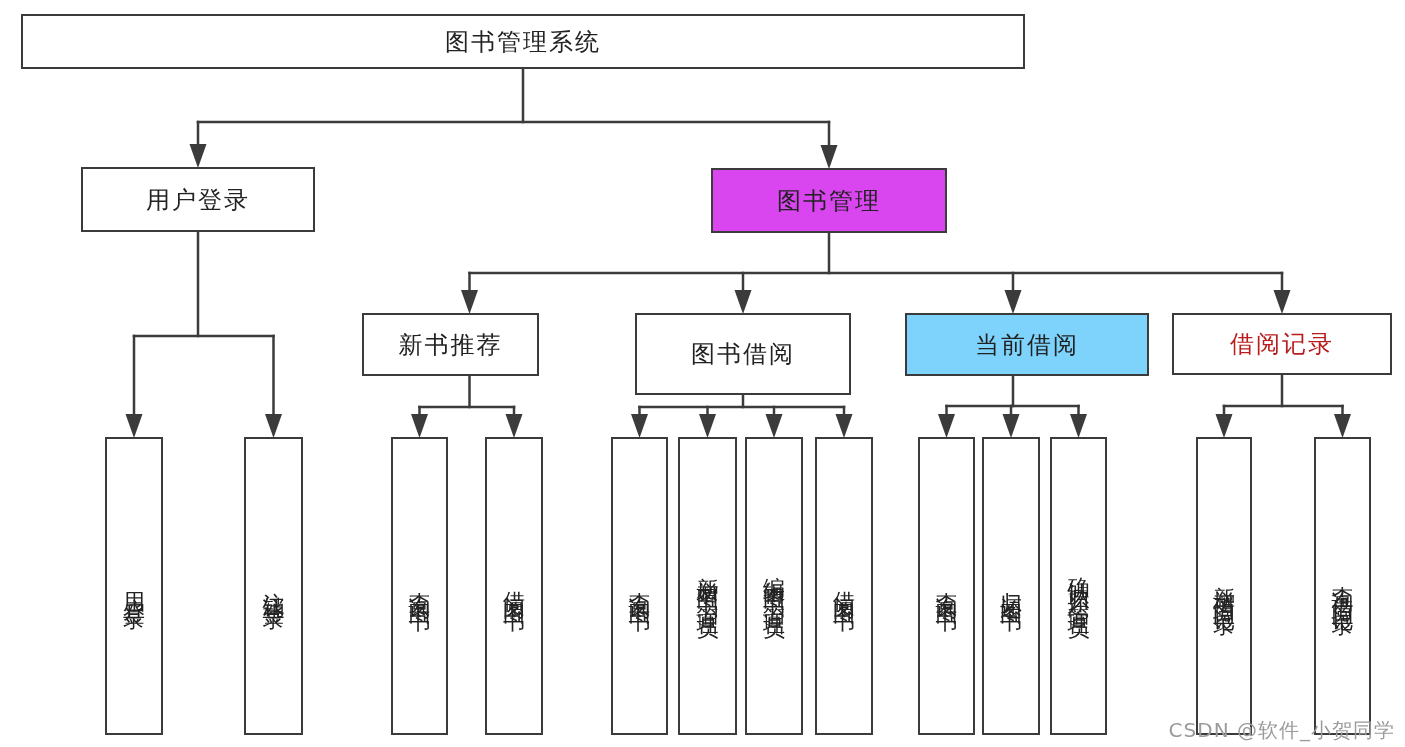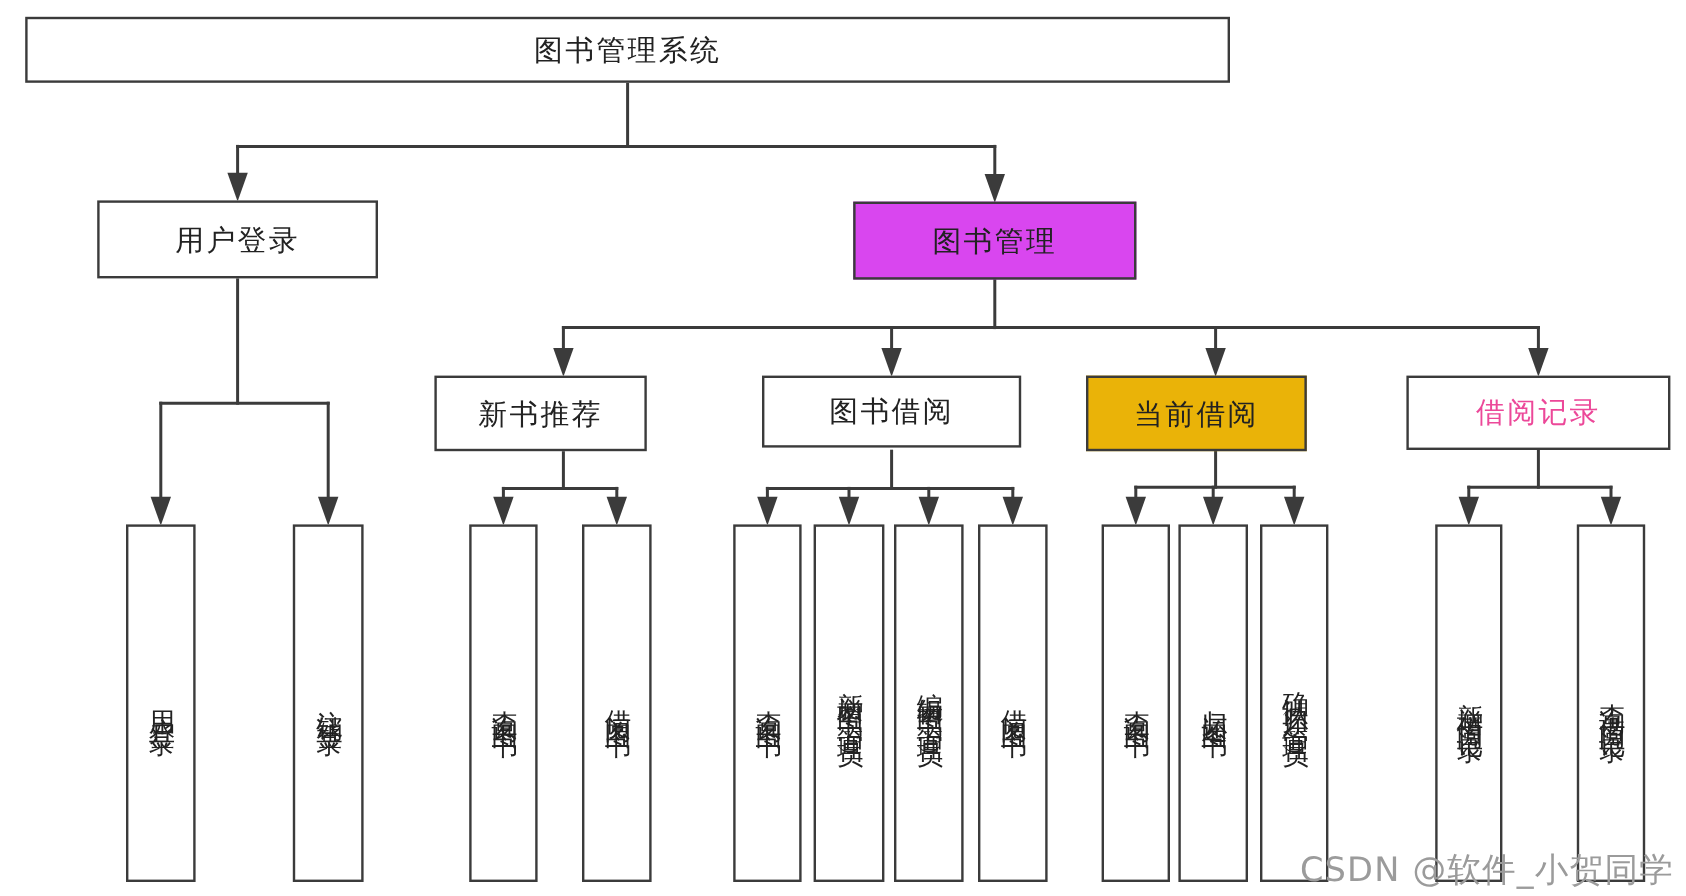--- a/index.html
+++ b/index.html
@@ -40,21 +40,21 @@
     writing-mode: vertical-rl;
     text-orientation: mixed;
     font-size: 22px;
     letter-spacing: 6px;
     line-height: 1;
   }
   .watermark {
     position: absolute;
     right: 10px;
     bottom: 3px;
-    font-size: 28px;
+    font-size: 20px;
     letter-spacing: 1px;
     z-index: 5;
     pointer-events: none;
   }
 </style>
 </head>
 <body>
 
 <div class="canvas">
   <svg class="wires" xmlns="http://www.w3.org/2000/svg" width="1405" height="747" viewBox="0 0 1405 747" aria-hidden="true">
@@ -109,23 +109,23 @@
       <line x1="1224" y1="406" x2="1224" y2="415" stroke="#3b3b3b" stroke-width="2.5" stroke-linecap="square"></line>
       <polygon points="1215.5,414 1232.5,414 1224,438" fill="#3b3b3b"></polygon>
       <line x1="1342.5" y1="406" x2="1342.5" y2="415" stroke="#3b3b3b" stroke-width="2.5" stroke-linecap="square"></line>
       <polygon points="1334,414 1351,414 1342.5,438" fill="#3b3b3b"></polygon>
     </svg>
   <div id="nodes-layer">
       <div class="node h" style="left: 21px; top: 14px; width: 1004px; height: 55px; border-color: rgb(59, 59, 59); background: rgb(255, 255, 255); color: rgb(34, 34, 34);">图书管理系统</div>
       <div class="node h" style="left: 81px; top: 167px; width: 234px; height: 65px; border-color: rgb(59, 59, 59); background: rgb(255, 255, 255); color: rgb(34, 34, 34);">用户登录</div>
       <div class="node h" style="left: 711px; top: 168px; width: 236px; height: 65px; border-color: rgb(59, 59, 59); background: #d946ef; color: rgb(34, 34, 34);">图书管理</div>
       <div class="node h" style="left: 362px; top: 313px; width: 177px; height: 63px; border-color: rgb(59, 59, 59); background: rgb(255, 255, 255); color: rgb(34, 34, 34);">新书推荐</div>
-      <div class="node h" style="left: 635px; top: 313px; width: 216px; height: 60px; border-color: rgb(59, 59, 59); background: rgb(255, 255, 255); color: rgb(34, 34, 34);">图书借阅</div>
-      <div class="node h" style="left: 905px; top: 313px; width: 184px; height: 63px; border-color: rgb(59, 59, 59); background: #eab308; color: rgb(34, 34, 34);">当前借阅</div>
-      <div class="node h" style="left: 1172px; top: 313px; width: 220px; height: 62px; border-color: rgb(59, 59, 59); background: rgb(255, 255, 255); color: #ec4899;">借阅记录</div>
+      <div class="node h" style="left: 635px; top: 313px; width: 216px; height: 82px; border-color: rgb(59, 59, 59); background: rgb(255, 255, 255); color: rgb(34, 34, 34);">图书借阅</div>
+      <div class="node h" style="left: 905px; top: 313px; width: 244px; height: 63px; border-color: rgb(59, 59, 59); background: #7dd3fc; color: rgb(34, 34, 34);">当前借阅</div>
+      <div class="node h" style="left: 1172px; top: 313px; width: 220px; height: 62px; border-color: rgb(59, 59, 59); background: rgb(255, 255, 255); color: #b91c1c;">借阅记录</div>
       <div class="node v" style="left: 105px; top: 437px; width: 58px; height: 298px; border-color: rgb(59, 59, 59); background: rgb(255, 255, 255); color: rgb(34, 34, 34);">用户登录</div>
       <div class="node v" style="left: 244px; top: 437px; width: 59px; height: 298px; border-color: rgb(59, 59, 59); background: rgb(255, 255, 255); color: rgb(34, 34, 34);">注销登录</div>
       <div class="node v" style="left: 391px; top: 437px; width: 57px; height: 298px; border-color: rgb(59, 59, 59); background: rgb(255, 255, 255); color: rgb(34, 34, 34);">查询图书</div>
       <div class="node v" style="left: 485px; top: 437px; width: 58px; height: 298px; border-color: rgb(59, 59, 59); background: rgb(255, 255, 255); color: rgb(34, 34, 34);">借阅图书</div>
       <div class="node v" style="left: 611px; top: 437px; width: 57px; height: 298px; border-color: rgb(59, 59, 59); background: rgb(255, 255, 255); color: rgb(34, 34, 34);">查询图书</div>
       <div class="node v" style="left: 678px; top: 437px; width: 59px; height: 298px; border-color: rgb(59, 59, 59); background: rgb(255, 255, 255); color: rgb(34, 34, 34);">新增图书（管理员）</div>
       <div class="node v" style="left: 745px; top: 437px; width: 58px; height: 298px; border-color: rgb(59, 59, 59); background: rgb(255, 255, 255); color: rgb(34, 34, 34);">编辑图书（管理员）</div>
       <div class="node v" style="left: 815px; top: 437px; width: 58px; height: 298px; border-color: rgb(59, 59, 59); background: rgb(255, 255, 255); color: rgb(34, 34, 34);">借阅图书</div>
       <div class="node v" style="left: 918px; top: 437px; width: 57px; height: 298px; border-color: rgb(59, 59, 59); background: rgb(255, 255, 255); color: rgb(34, 34, 34);">查询图书</div>
       <div class="node v" style="left: 982px; top: 437px; width: 58px; height: 298px; border-color: rgb(59, 59, 59); background: rgb(255, 255, 255); color: rgb(34, 34, 34);">归还图书</div>

